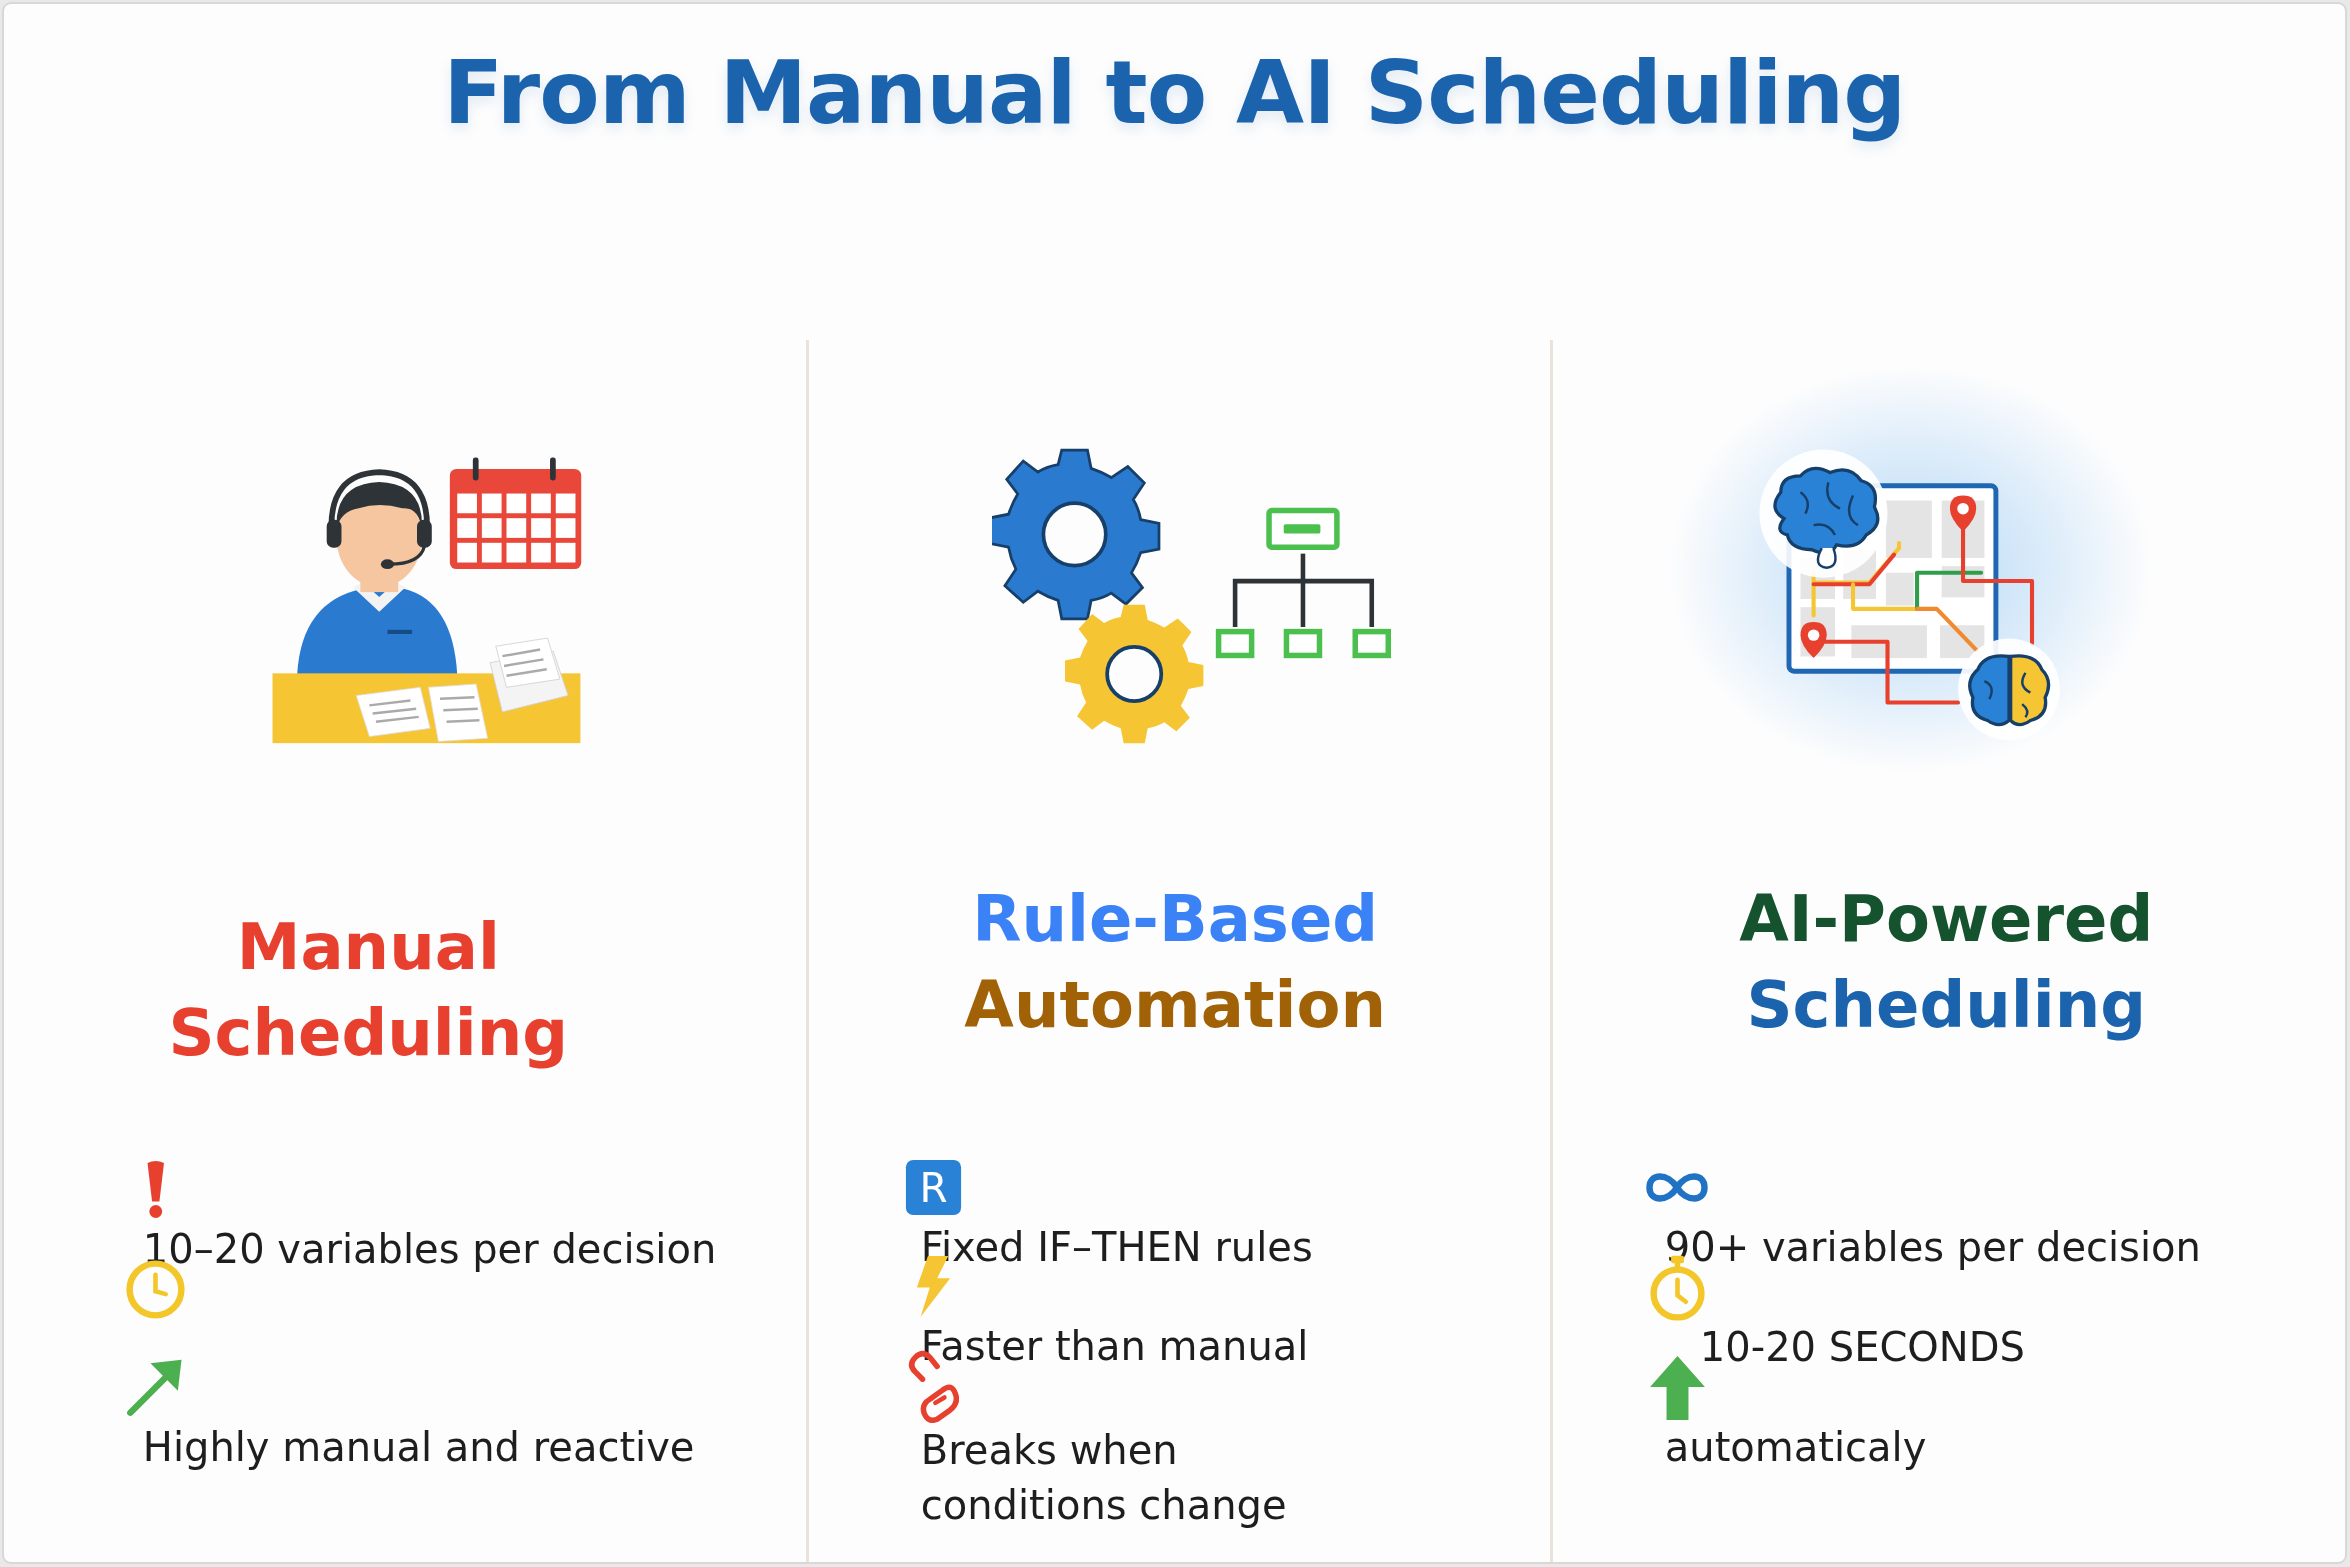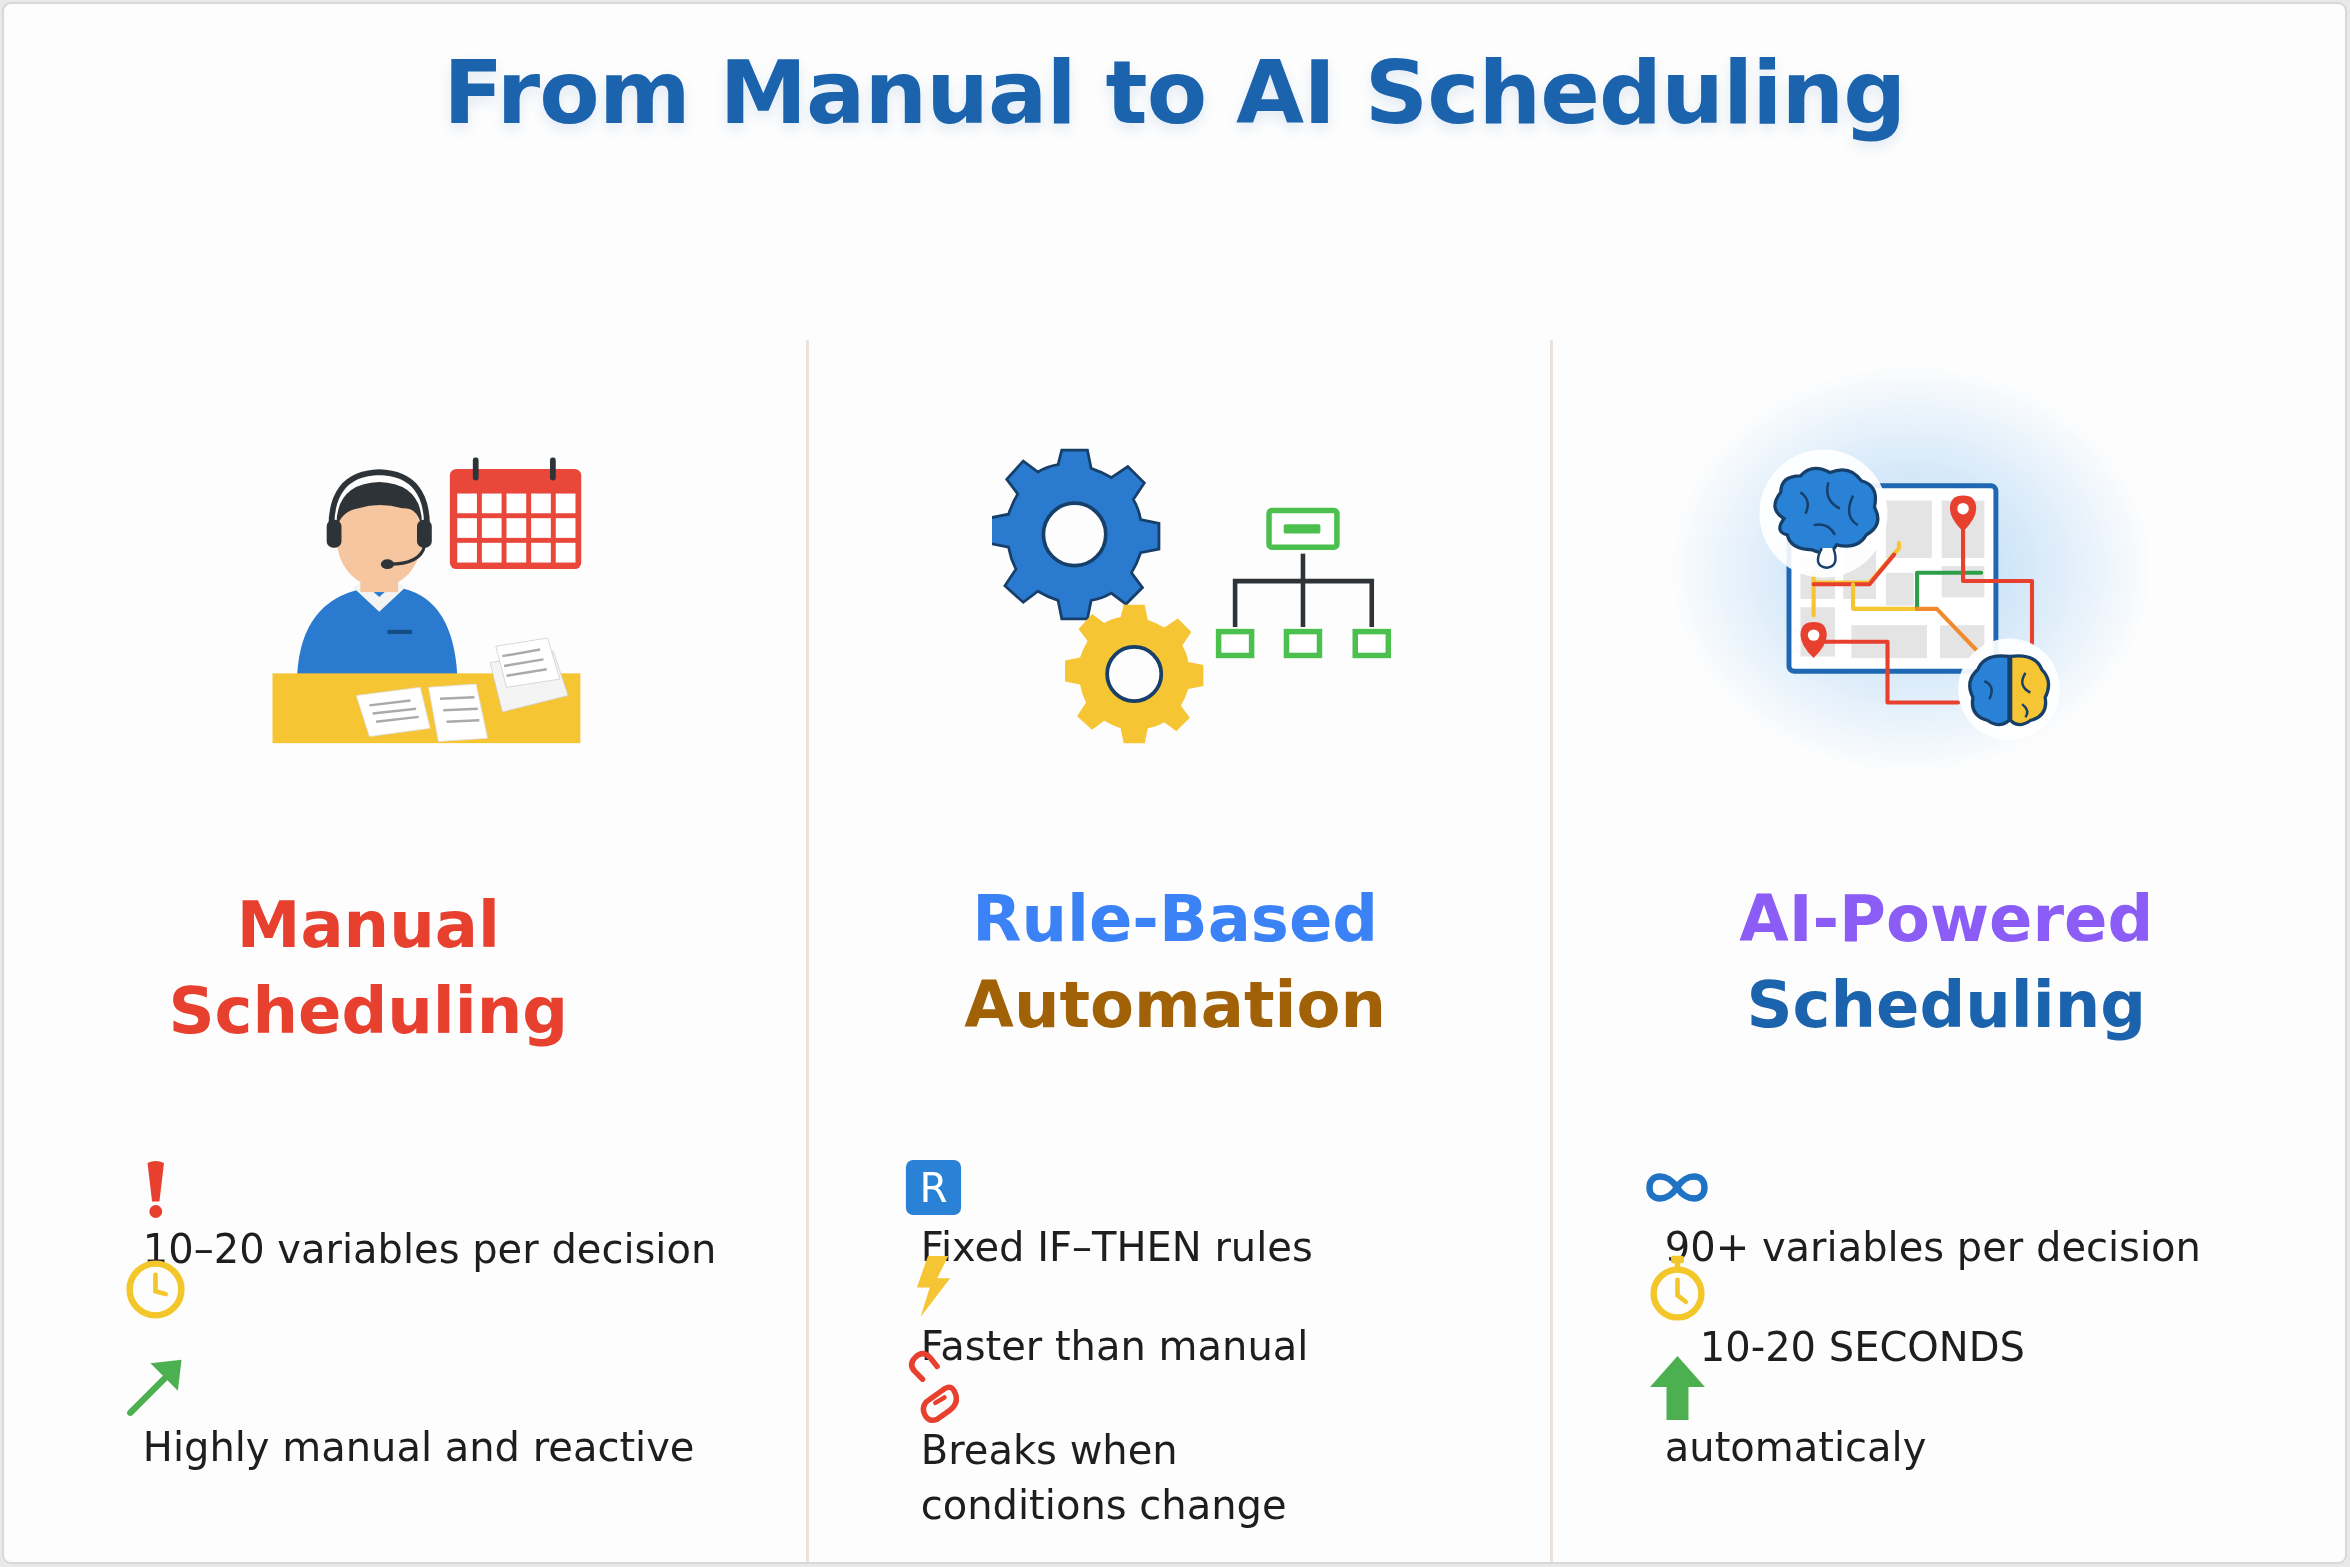--- a/index.html
+++ b/index.html
@@ -92,21 +92,21 @@
         <line x1="228" y1="328" x2="270" y2="326" stroke="#aaa" stroke-width="3"></line>
         <line x1="232" y1="342" x2="272" y2="340" stroke="#aaa" stroke-width="3"></line>
         <polygon points="285,270 362,256 380,310 300,330" fill="#f4f4f4" stroke="#cfcfcf"></polygon>
         <polygon points="292,250 355,240 370,290 305,300" fill="#ffffff" stroke="#cfcfcf"></polygon>
         <line x1="300" y1="262" x2="346" y2="254" stroke="#aaa" stroke-width="3"></line>
         <line x1="302" y1="274" x2="350" y2="266" stroke="#aaa" stroke-width="3"></line>
         <line x1="305" y1="286" x2="354" y2="278" stroke="#aaa" stroke-width="3"></line>
       </g>
     </svg>
 
-    <div class="heading" style="top:542px;padding-right:73px">
+    <div class="heading" style="top:564px;padding-right:73px">
       <div style="color:#e8402f">Manual</div>
       <div style="color:#e8402f">Scheduling</div>
     </div>
 
     <div class="feat" style="left:115px;top:818px">
       <span class="ico">
         <svg width="27.5" height="61" viewBox="0 0 30 66">
             <path d="M6 4 Q15 0 24 4 L19 46 L11 46 Z" fill="#e8402f"></path>
             <circle cx="15" cy="57" r="7" fill="#e8402f"></circle>
           </svg>
@@ -240,21 +240,21 @@
       </g>
       <g>
         <circle cx="330" cy="300" r="62" fill="#ffffff" opacity="0.92"></circle>
         <path d="M330 260 Q300 256 292 276 Q276 290 286 310 Q282 332 304 338 Q318 348 330 338 Z" fill="#2a82d6" stroke="#163f6a" stroke-width="4"></path>
         <path d="M332 260 Q362 256 370 276 Q384 290 374 310 Q378 332 356 338 Q342 348 332 338 Z" fill="#f6c533" stroke="#163f6a" stroke-width="4"></path>
         <path d="M300 290 Q314 296 306 312 M350 280 Q340 296 356 304 M346 318 Q356 326 350 334" fill="none" stroke="#163f6a" stroke-width="3"></path>
       </g>
     </svg>
 
     <div class="heading" style="top:536px;padding-right:9.2px">
-      <div style="color:#8b5cf6">AI-Powered</div>
+      <div style="color:#14532d">AI-Powered</div>
       <div style="color:#1b63ad">Scheduling</div>
     </div>
 
     <div class="feat" style="left:88px;top:816px">
       <span class="ico">
         <svg width="66" height="37" viewBox="0 0 72 40">
             <path d="M36 20 C26 4 6 4 6 20 C6 36 26 36 36 20 C46 4 66 4 66 20 C66 36 46 36 36 20 Z" fill="none" stroke="#1f72c4" stroke-width="7"></path>
           </svg>
       </span>
       <span class="txt">90+ variables per decision</span>

